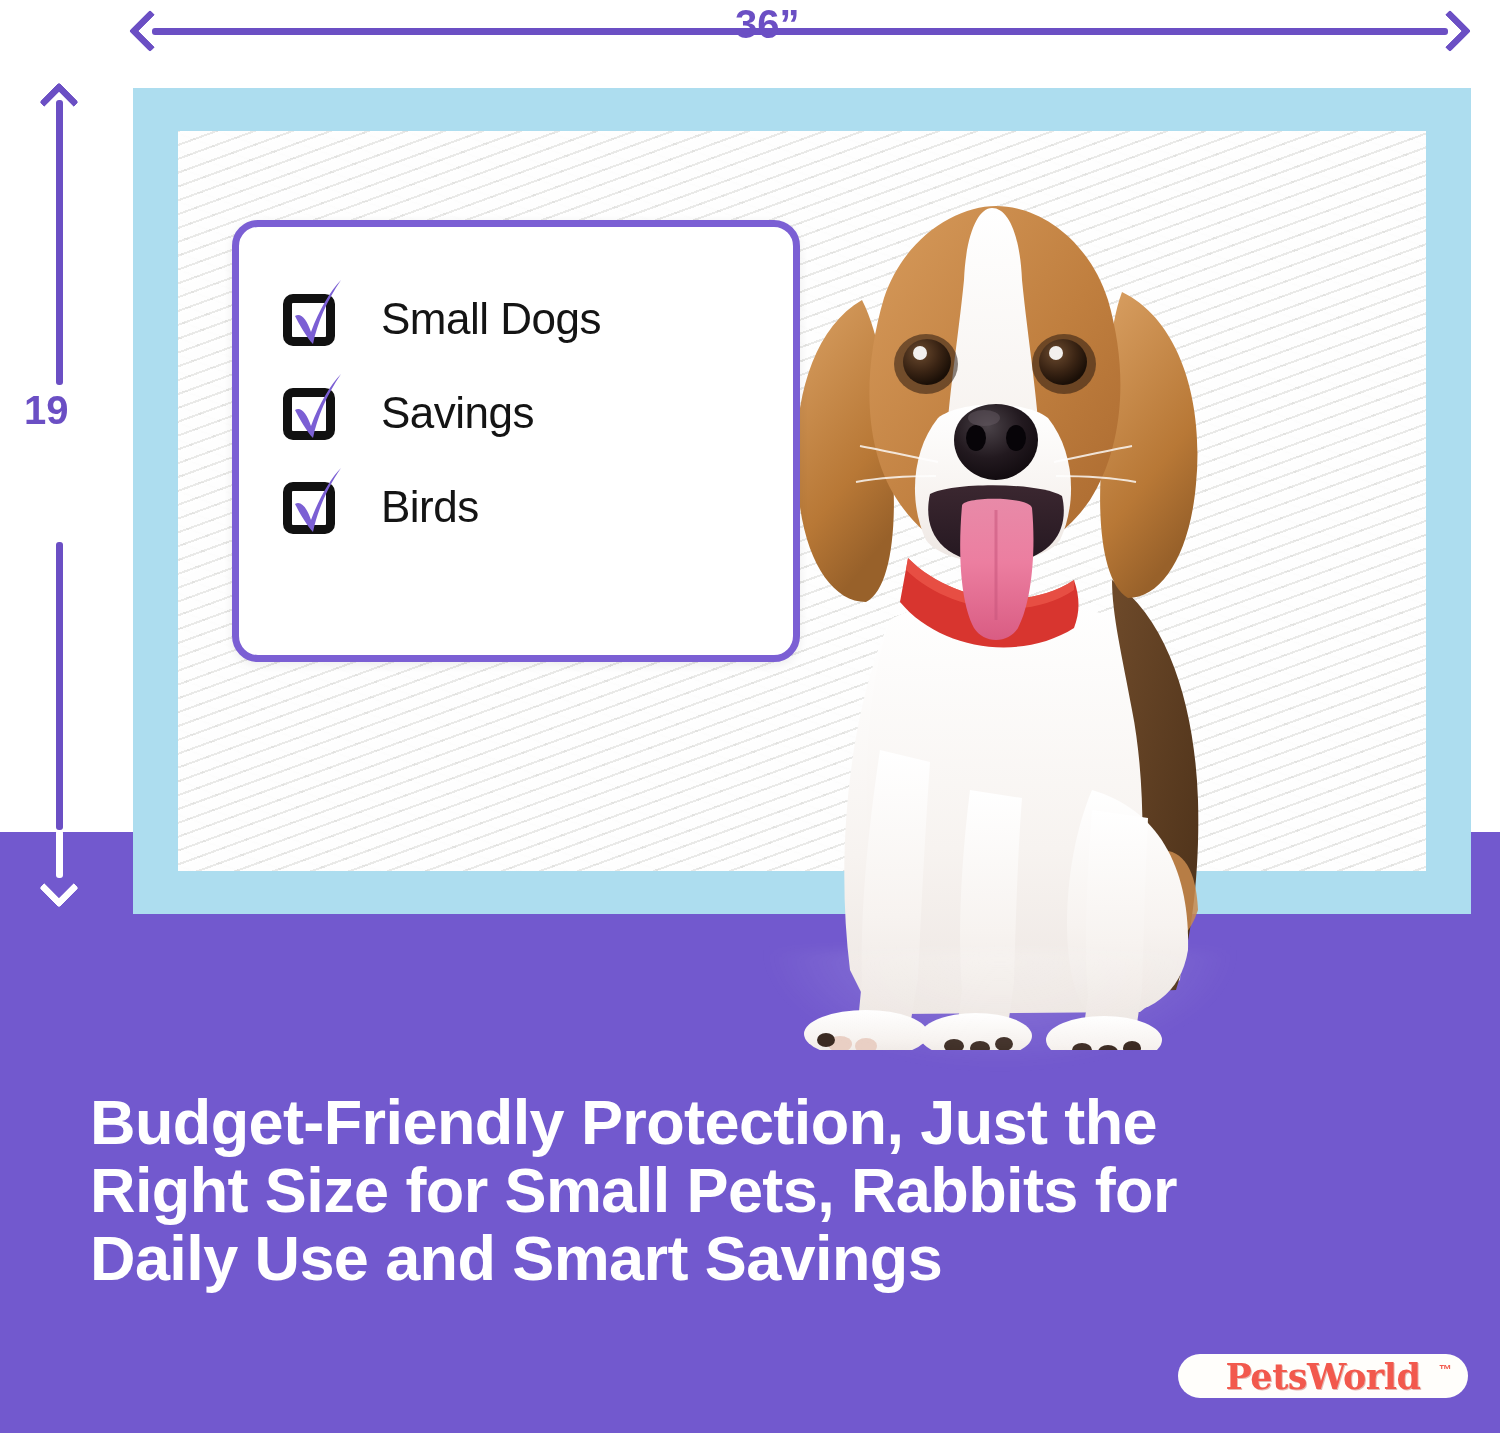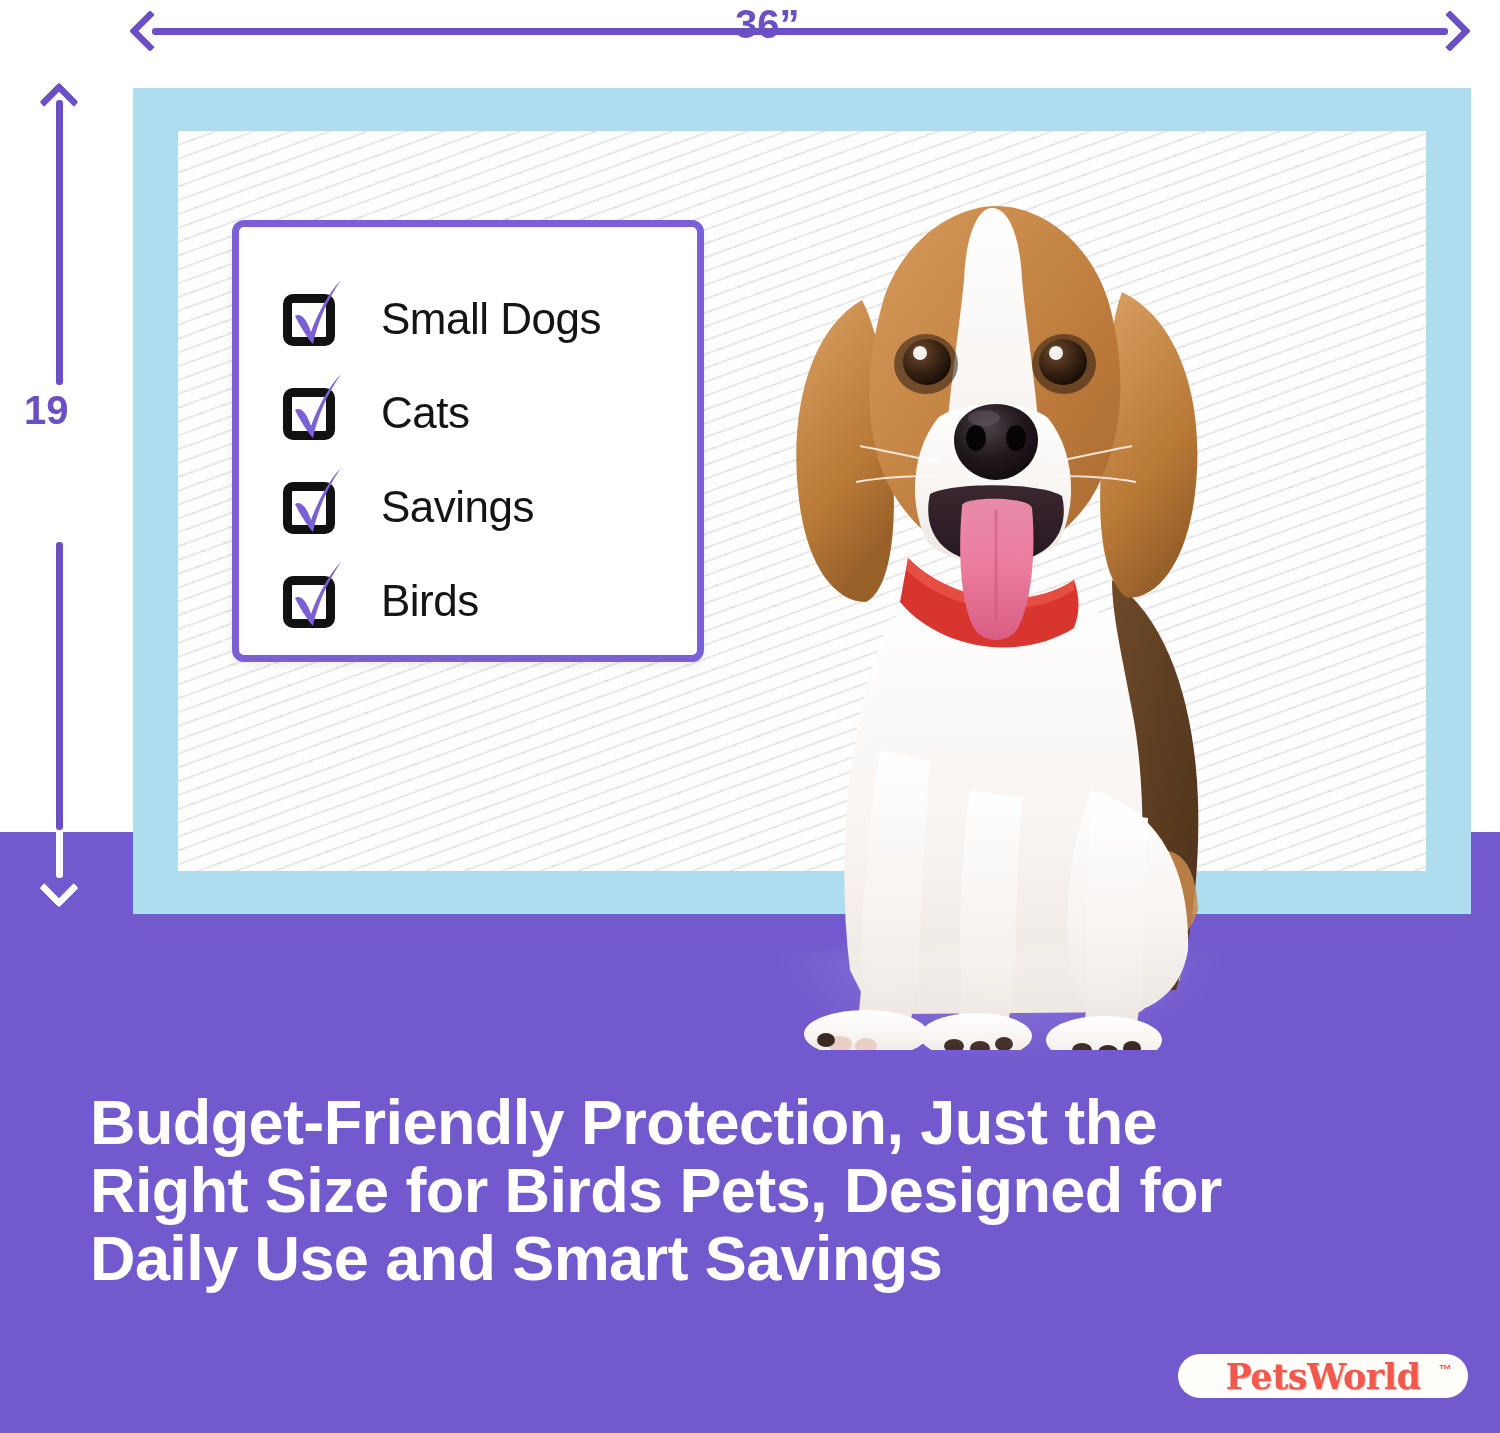--- a/index.html
+++ b/index.html
@@ -80,22 +80,22 @@
       repeating-linear-gradient(-20deg, rgba(255,255,255,0.95) 0px, rgba(255,255,255,0.95) 3px,
         rgba(222,222,220,0.55) 3px, rgba(222,222,220,0.55) 5px,
         rgba(255,255,255,0.9) 5px, rgba(255,255,255,0.9) 13px),
       repeating-linear-gradient(20deg, rgba(255,255,255,0.5) 0px, rgba(255,255,255,0.5) 4px,
         rgba(214,214,212,0.35) 4px, rgba(214,214,212,0.35) 6px,
         rgba(255,255,255,0.45) 6px, rgba(255,255,255,0.45) 16px);
   }
 
   
   .checklist-card {
-    position:absolute; left:232px; top:220px; width:472px; height:442px;
-    background:#FFFFFF; border:7px solid #7B5FD4; border-radius:12px;
+    position:absolute; left:232px; top:220px; width:568px; height:442px;
+    background:#FFFFFF; border:7px solid #7B5FD4; border-radius:26px;
     box-shadow:0 3px 10px rgba(0,0,0,0.07);
   }
   .checklist-items { position:absolute; left:42px; top:45px; right:18px; }
   .check-row { display:flex; align-items:center; height:94px; }
 
   .checkbox-icon { position:relative; width:62px; height:62px; flex:0 0 62px; }
   .checkbox-icon .cb-box {
     position:absolute; left:2px; top:6px; width:52px; height:52px;
     border:9px solid #111111; border-radius:10px; box-sizing:border-box;
   }
@@ -299,29 +299,20 @@
       <div class="check-row">
         <span class="checkbox-icon">
           <span class="cb-box"></span>
           <svg class="cb-tick" viewBox="0 0 62 70">
             <path d="M14 36 C20 32 26 40 30 52 C38 30 50 10 60 0 C46 20 36 44 32 64 C26 58 18 44 14 36 Z" fill="#7B5FD4"></path>
           </svg>
         </span>
         <span class="check-label">Small Dogs</span>
       </div>
 
-      <div class="check-row">
-        <span class="checkbox-icon">
-          <span class="cb-box"></span>
-          <svg class="cb-tick" viewBox="0 0 62 70">
-            <path d="M14 36 C20 32 26 40 30 52 C38 30 50 10 60 0 C46 20 36 44 32 64 C26 58 18 44 14 36 Z" fill="#7B5FD4"></path>
-          </svg>
-        </span>
-        <span class="check-label">Cats</span>
-      </div>
 
       <div class="check-row">
         <span class="checkbox-icon">
           <span class="cb-box"></span>
           <svg class="cb-tick" viewBox="0 0 62 70">
             <path d="M14 36 C20 32 26 40 30 52 C38 30 50 10 60 0 C46 20 36 44 32 64 C26 58 18 44 14 36 Z" fill="#7B5FD4"></path>
           </svg>
         </span>
         <span class="check-label">Savings</span>
       </div>
@@ -350,21 +341,21 @@
     <span class="chev-up"></span>
     <span class="dim-v-top-seg"></span>
     <span class="dim-v-bot-seg"></span>
     <span class="dim-v-bot-seg-white"></span>
     <span class="chev-down"></span>
   </div>
   <div class="dim-label-v">19</div>
 
   <div class="caption">
     <span class="caption-line">Budget-Friendly Protection, Just the</span>
-    <span class="caption-line">Right Size for Birds Pets, Designed for</span>
+    <span class="caption-line">Right Size for Small Pets, Rabbits for</span>
     <span class="caption-line">Daily Use and Smart Savings</span>
   </div>
 
   <div class="logo-pill">
     <span class="logo-text">PetsWorld</span>
     <span class="logo-tm">™</span>
   </div>
 
 </div>
 

